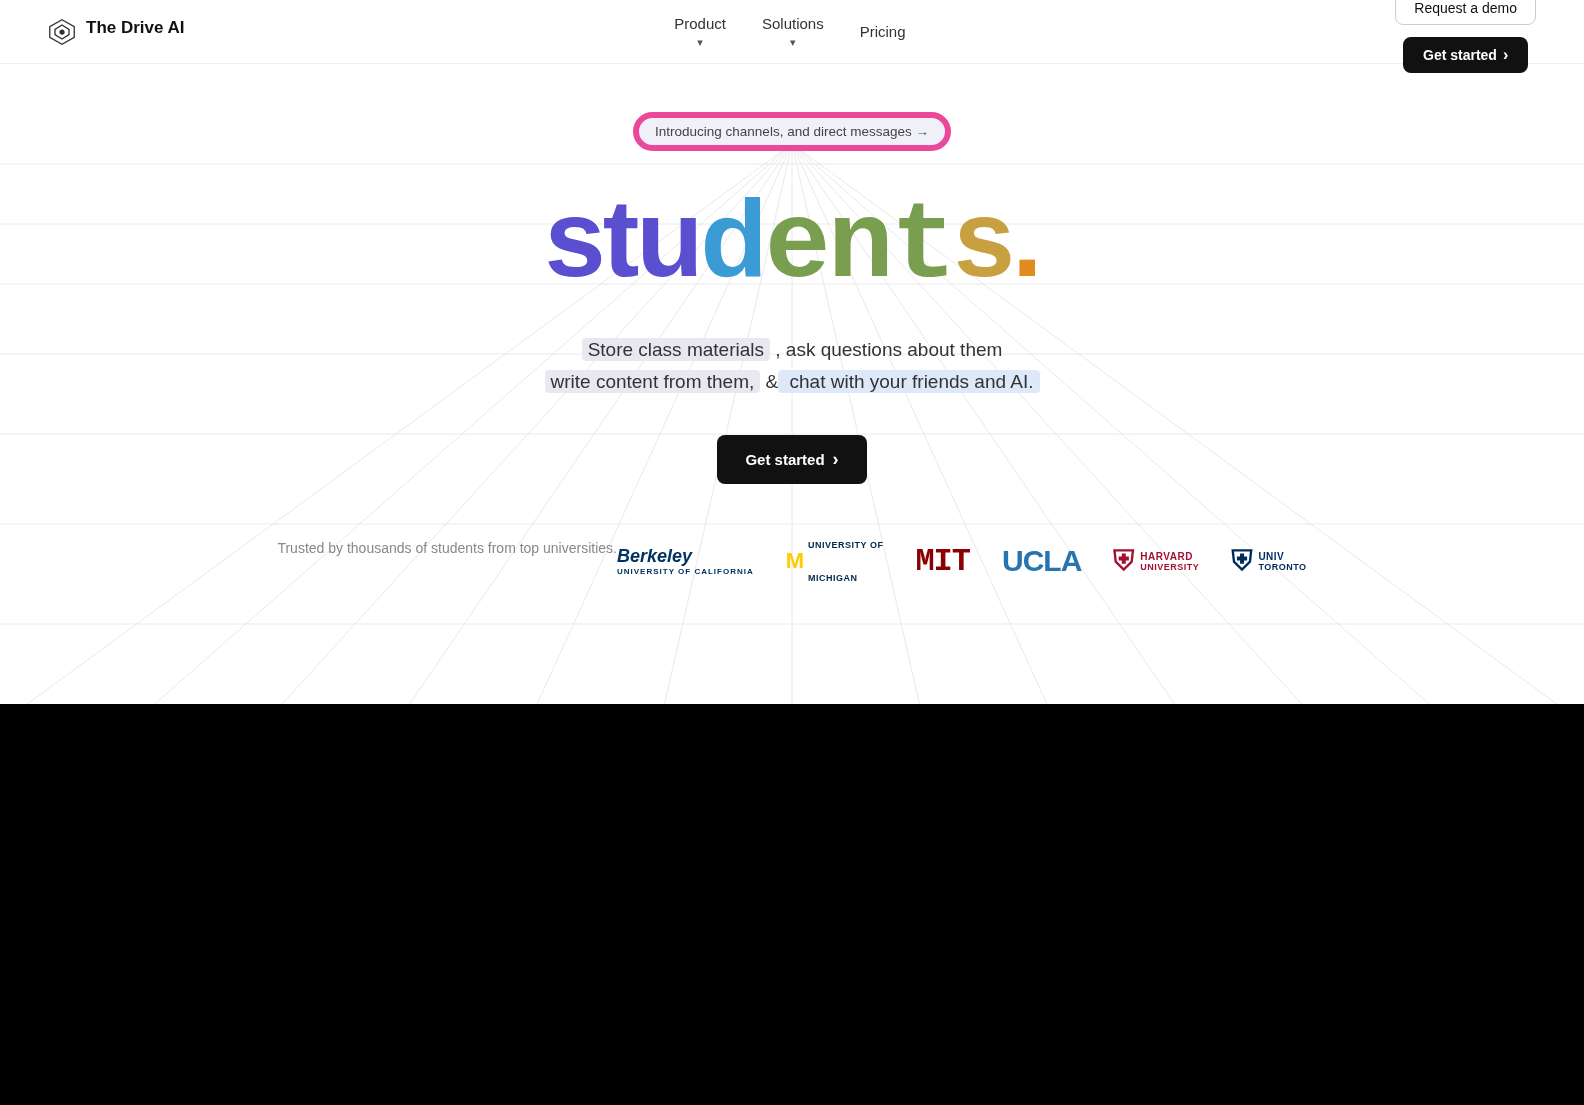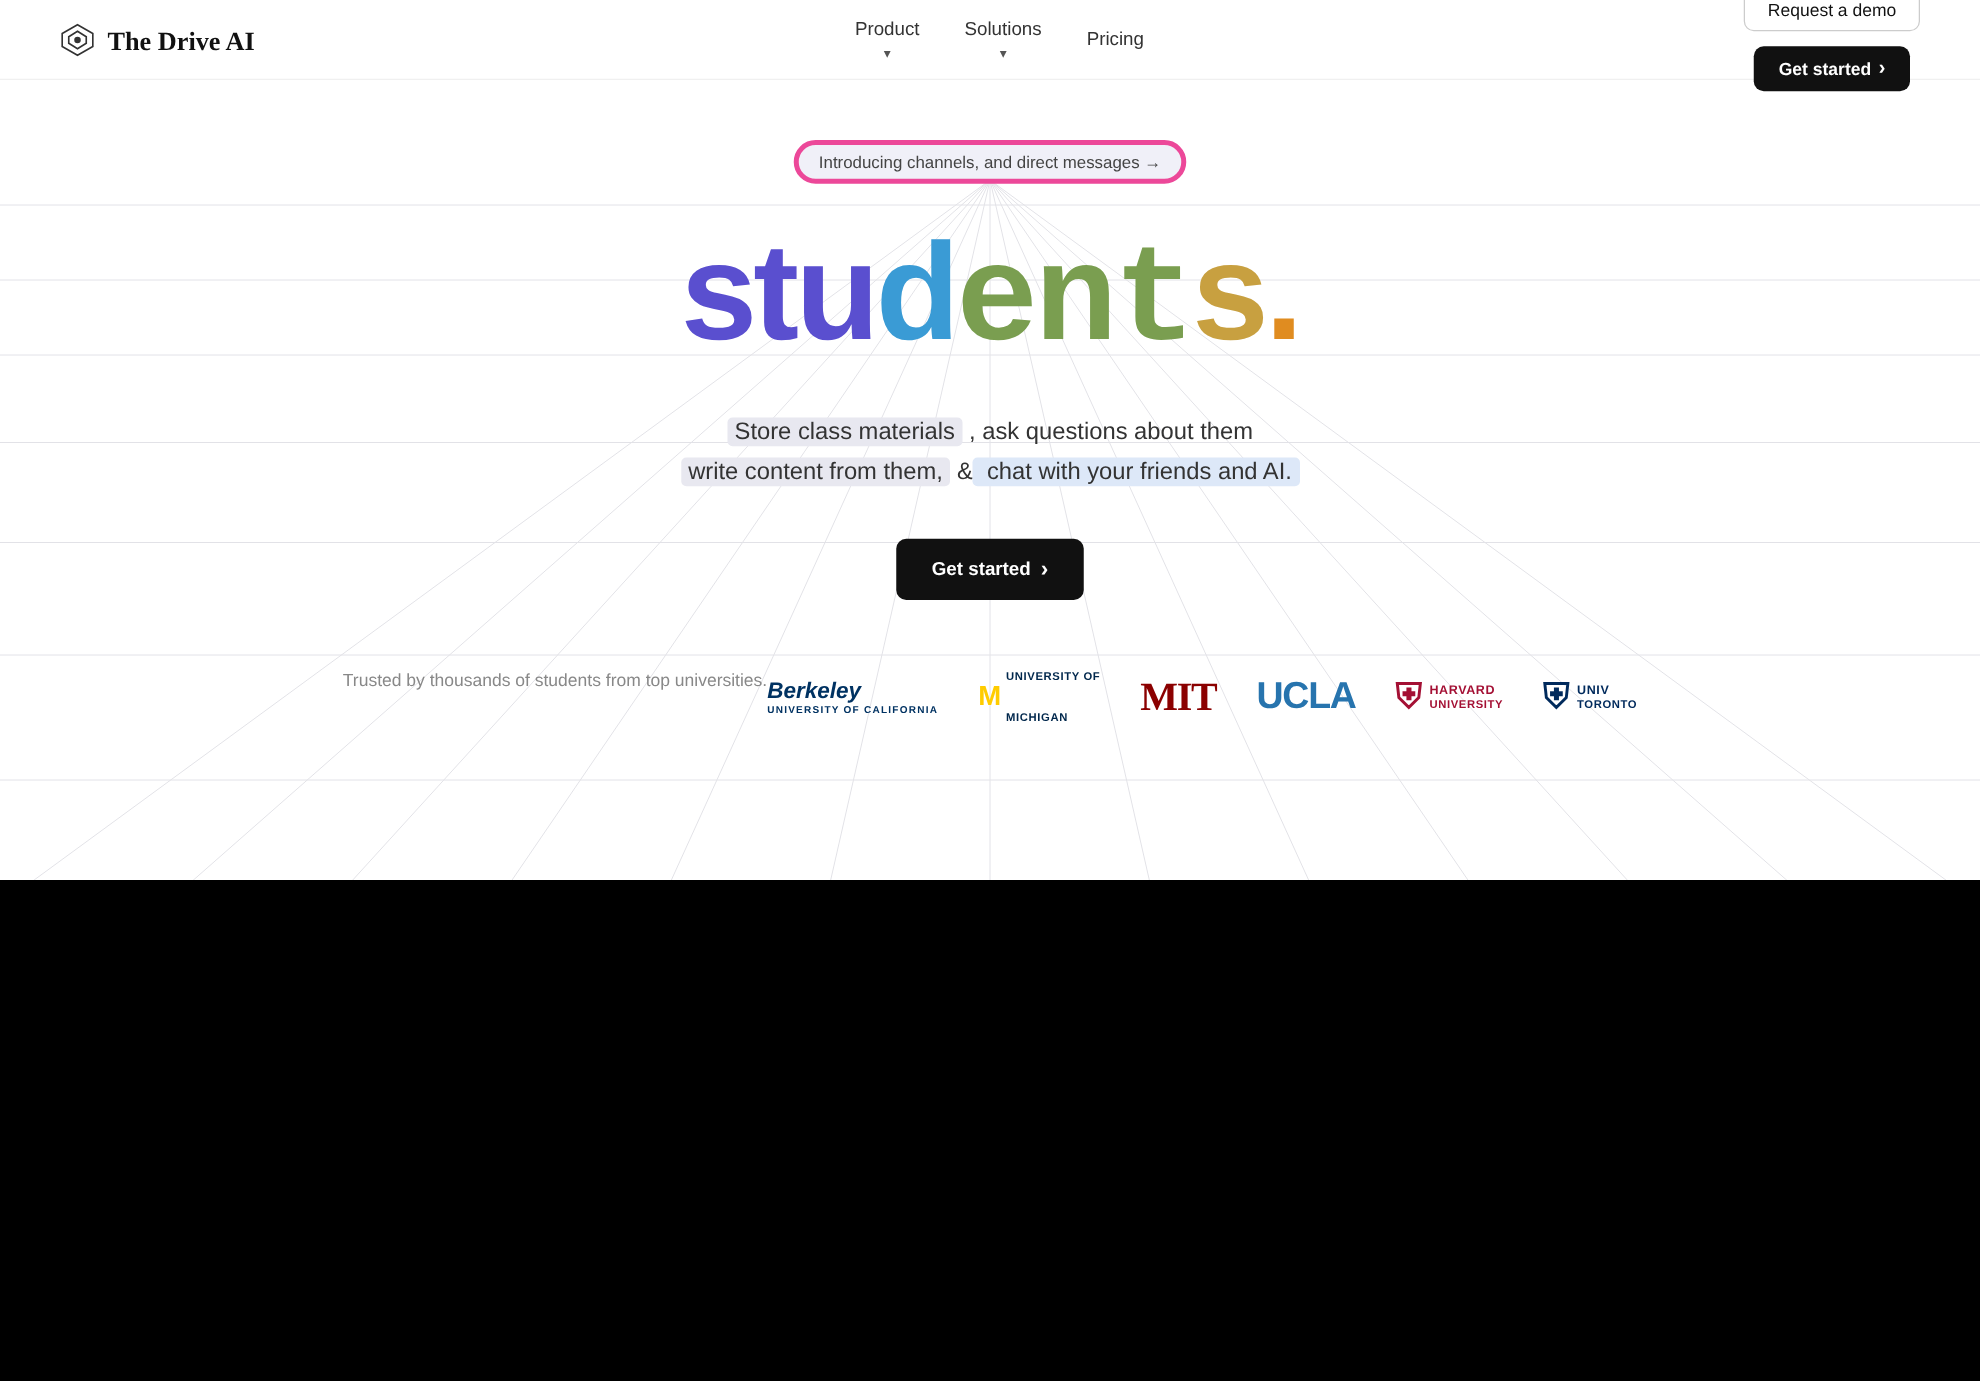--- a/index.html
+++ b/index.html
@@ -12,27 +12,26 @@
       justify-content: space-between;
       padding: 0 48px;
       height: 64px;
       background: #fff;
       border-bottom: 1px solid #f0f0f0;
       position: relative;
       z-index: 10;
     }
     .nav-logo {
       display: flex;
-      align-items: flex-end;
+      align-items: flex-start;
       gap: 10px;
-      font-size: 21px;
+      font-size: 17px;
       font-weight: 600;
       color: #111;
       text-decoration: none;
-      font-family: Liberation Serif, serif;
     }
     .logo-icon {
       width: 28px;
       height: 28px;
     }
     .nav-links {
       display: flex;
       align-items: center;
       gap: 8px;
     }
@@ -114,21 +113,21 @@
     .announcement-badge {
       display: inline-flex;
       align-items: center;
       gap: 6px;
       padding: 6px 16px;
       background: #f0f0f8;
       border-radius: 20px;
       font-size: 13.5px;
       color: #444;
       margin-bottom: 32px;
-      border: 4px solid #ec4899;
+      border: 6px solid #ec4899;
     }
 
     .hero-title-line1 {
       font-size: 110px;
       font-weight: 800;
       color: #1a1a2e;
       line-height: 1;
       margin-bottom: 8px;
       letter-spacing: -3px;
     }
@@ -322,21 +321,21 @@
       </div>
 
       <div class="uni-logo uni-michigan" style="display:flex;align-items:center;gap:4px;">
         <span style="font-size:22px; color:#ffcc00;">M</span>
         <div>
           <div style="font-size:9px; letter-spacing:0.5px; font-weight:800; color:#00274c;">UNIVERSITY OF</div>
           <div style="font-size:9px; letter-spacing:0.5px; font-weight:800; color:#00274c;margin-top:23px;">MICHIGAN</div>
         </div>
       </div>
 
-      <div class="uni-logo uni-mit" style="font-size:32px; letter-spacing:-1px; font-weight:900; color:#8b0000; font-family:Liberation Serif, serif;">
+      <div class="uni-logo uni-mit" style="font-size:32px; letter-spacing:-1px; font-weight:900; color:#8b0000; font-family:Liberation Mono, monospace;">
         MIT
       </div>
 
       <div class="uni-logo uni-ucla" style="font-size:30px; font-weight:800; letter-spacing:-1px;">UCLA</div>
 
       <div class="uni-logo uni-harvard" style="display:flex;align-items:center;gap:6px;">
         <span style="font-size:28px;">⛨</span>
         <div>
           <div style="font-size:10px; font-weight:800; letter-spacing:0.5px;">HARVARD</div>
           <div style="font-size:9px; font-weight:600; letter-spacing:0.5px;">UNIVERSITY</div>

